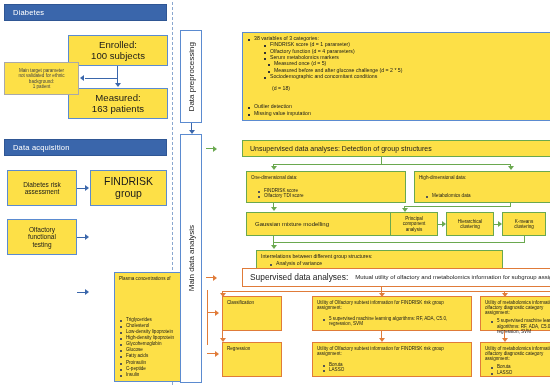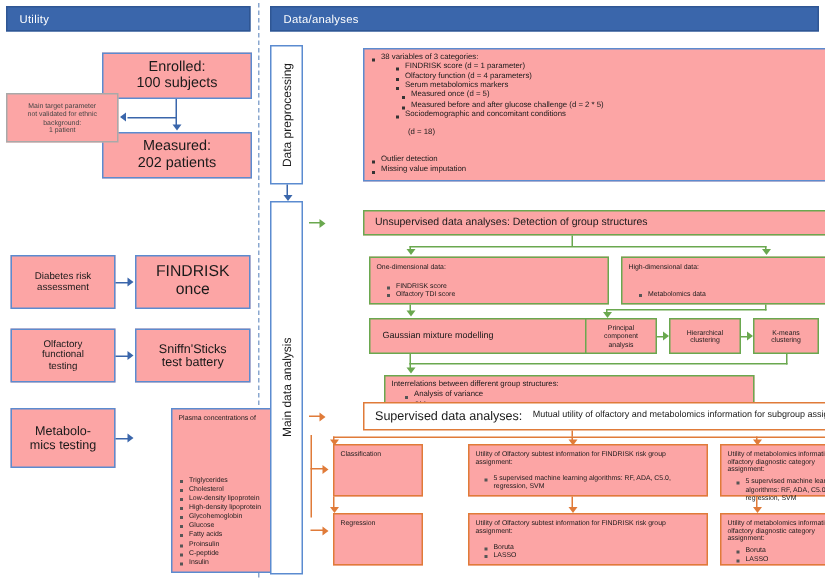--- a/index.html
+++ b/index.html
@@ -8,21 +8,21 @@
        color:#1a1a1a;-webkit-font-smoothing:antialiased;}
   .canvas{position:absolute;left:0;top:0;width:550px;height:387px;}
   .abs{position:absolute;box-sizing:border-box;}
 
   
   .hdrbar{background:#3a66ab;color:#ffffff;border:1px solid #2f5694;
           display:flex;align-items:center;padding-left:8px;
           font-size:7.5px;letter-spacing:.2px;}
 
   
-  .box{background:#fca5a5;border:1px solid #5b8bd0;display:flex;
+  .box{background:#fde047;border:1px solid #5b8bd0;display:flex;
        align-items:center;justify-content:center;text-align:center;
        line-height:1.12;}
   .box.gray{border:1px solid #a9a9a9;color:#444;}
   .box.green{border:1px solid #6aa84f;}
   .box.orange{border:1px solid #e07b39;}
   .box.left{justify-content:space-between;text-align:left;align-items:flex-start;margin-left:24px;}
 
   .pad{padding:3px 4px;}
 
   
@@ -67,96 +67,88 @@
   .indent3{margin-left:20px;}
 </style>
 </head>
 <body>
 
 <div class="canvas">
 
   <div class="abs divider" style="left:172px;top:2px;width:0;height:383px;"></div>
 
   <div class="abs hdrbar" style="left:4px;top:4px;width:163px;height:17px;">
-    <span>Utility</span>
+    <span>Diabetes</span>
   </div>
 
   <div class="abs box" style="left:68px;top:35px;width:100px;height:31px;flex-direction:column;">
     <div class="t9">Enrolled:</div>
     <div class="t9">100 subjects</div>
   </div>
 
   <div class="abs box" style="left:68px;top:88px;width:100px;height:31px;flex-direction:column;">
     <div class="t9">Measured:</div>
-    <div class="t9">202 patients</div>
+    <div class="t9">163 patients</div>
   </div>
 
   <div class="abs box gray" style="left:4px;top:62px;width:75px;height:33px;flex-direction:column;">
     <div class="t5">Main target parameter</div>
     <div class="t5">not validated for ethnic</div>
     <div class="t5">background:</div>
     <div class="t5">1 patient</div>
   </div>
 
   <div class="abs ln" style="left:117px;top:66px;width:1.2px;height:18px;"></div>
   <div class="abs arw d" style="left:114.5px;top:83px;"></div>
 
   <div class="abs ln" style="left:85px;top:77.5px;width:33px;height:1.2px;"></div>
   <div class="abs arw l" style="left:80px;top:75px;"></div>
 
+  <div class="abs hdrbar" style="left:4px;top:139px;width:163px;height:17px;">
+    <span>Data acquisition</span>
+  </div>
 
   <div class="abs box" style="left:7px;top:170px;width:70px;height:36px;flex-direction:column;">
     <div class="t65">Diabetes risk</div>
     <div class="t65">assessment</div>
   </div>
   <div class="abs ln" style="left:77px;top:187.5px;width:9px;height:1.2px;"></div>
   <div class="abs arw r" style="left:85px;top:185px;"></div>
   <div class="abs box" style="left:90px;top:170px;width:77px;height:36px;flex-direction:column;">
     <div class="t10">FINDRISK</div>
-    <div class="t10">once</div>
+    <div class="t10">group</div>
   </div>
 
   <div class="abs box" style="left:7px;top:219px;width:70px;height:36px;flex-direction:column;">
     <div class="t65">Olfactory</div>
     <div class="t65">functional</div>
     <div class="t65">testing</div>
   </div>
   <div class="abs ln" style="left:77px;top:236.5px;width:9px;height:1.2px;"></div>
   <div class="abs arw r" style="left:85px;top:234px;"></div>
-  <div class="abs box" style="left:90px;top:219px;width:77px;height:36px;flex-direction:column;">
-    <div class="t8">Sniffn'Sticks</div>
-    <div class="t8">test battery</div>
-  </div>
-
-  <div class="abs box" style="left:7px;top:272px;width:70px;height:40px;flex-direction:column;">
-    <div class="t8">Metabolo-</div>
-    <div class="t8">mics testing</div>
-  </div>
+
   <div class="abs ln" style="left:77px;top:291.5px;width:9px;height:1.2px;"></div>
   <div class="abs arw r" style="left:85px;top:289px;"></div>
 
   <div class="abs box left pad" style="left:90px;top:272px;width:77px;height:110px;flex-direction:column;">
     <div class="t5" style="margin-bottom:2px;">Plasma concentrations of</div>
     <ul class="t5 tight">
       <li>Triglycerides</li>
       <li>Cholesterol</li>
       <li>Low-density lipoprotein</li>
       <li>High-density lipoprotein</li>
       <li>Glycohemoglobin</li>
       <li>Glucose</li>
       <li>Fatty acids</li>
       <li>Proinsulin</li>
       <li>C-peptide</li>
       <li>Insulin</li>
     </ul>
   </div>
 
-  <div class="abs hdrbar" style="left:180px;top:4px;width:366px;height:17px;">
-    <span>Data/analyses</span>
-  </div>
 
   <div class="abs vlab" style="left:180px;top:30px;width:22px;height:93px;">
     <span>Data preprocessing</span>
   </div>
 
   <div class="abs vlab" style="left:180px;top:134px;width:22px;height:249px;">
     <span>Main data analysis</span>
   </div>
 
   <div class="abs ln" style="left:191px;top:123px;width:1.2px;height:8px;"></div>

